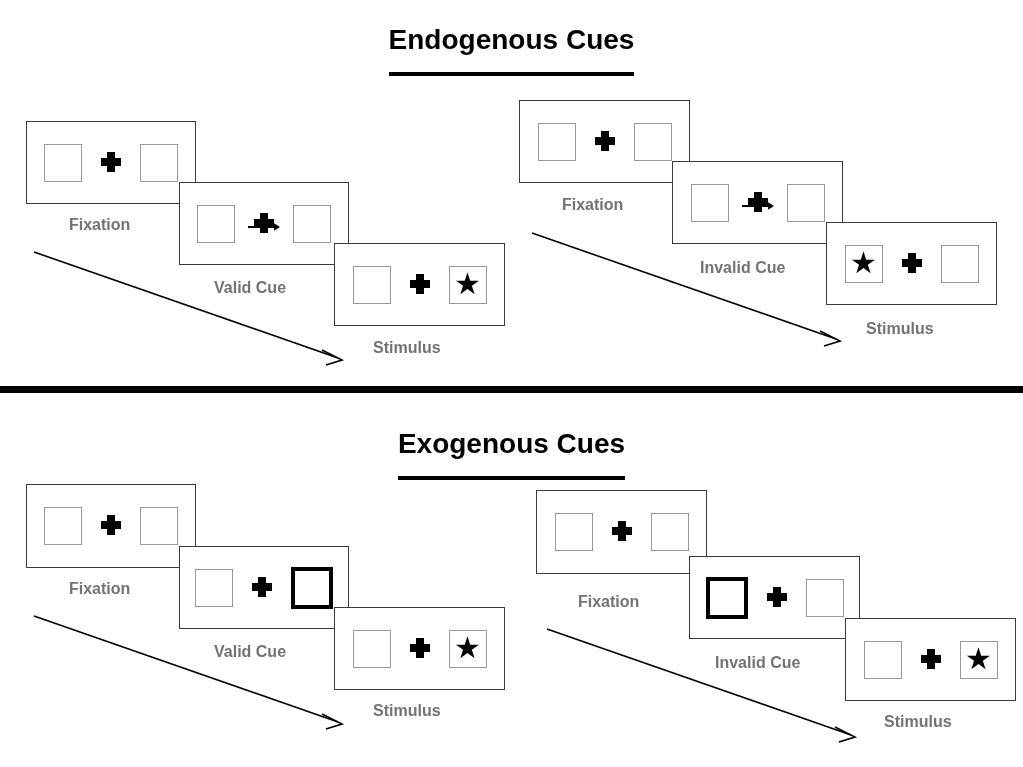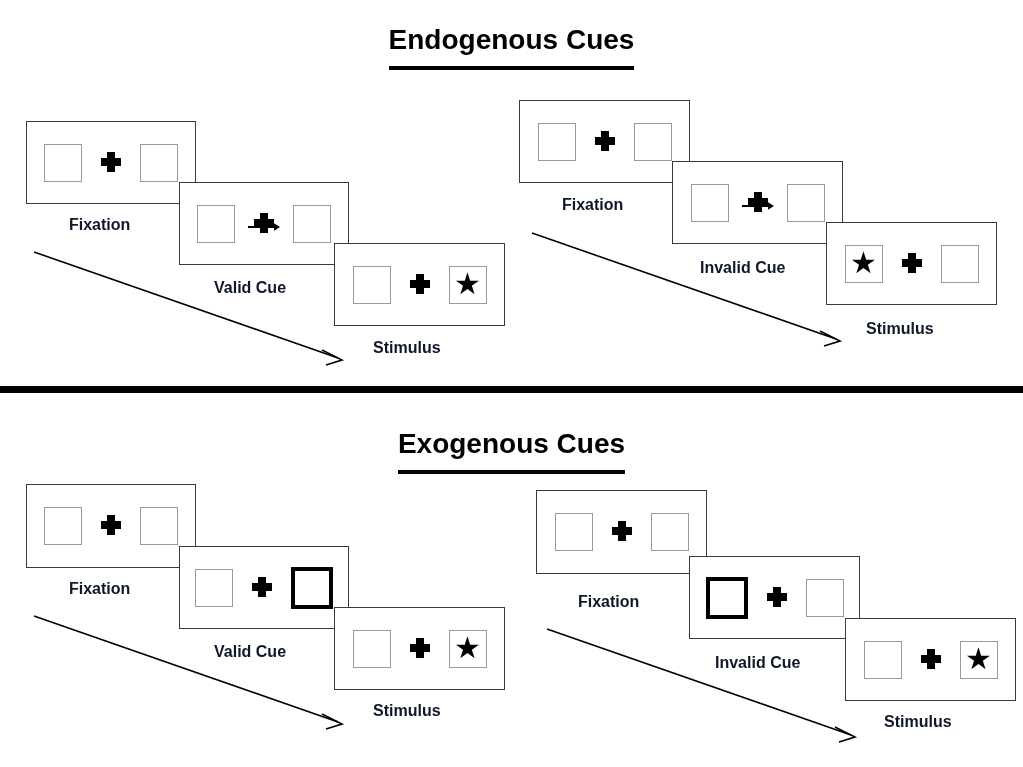--- a/index.html
+++ b/index.html
@@ -20,21 +20,21 @@
     position: absolute;
     width: 100%;
     text-align: center;
     font-size: 28px;
     font-weight: bold;
     color: #000000;
     letter-spacing: 0px;
   }
   .section-title span.t {
     border-bottom: 4px solid #000000;
-    padding-bottom: 10px;
+    padding-bottom: 16px;
     display: inline-block;
   }
 
   
   .divider {
     position: absolute;
     left: 0;
     width: 1023px;
     height: 7px;
     background: #000000;
@@ -109,21 +109,21 @@
     top: 10px;
     width: 34px;
     height: 12px;
   }
 
   
   .stage-label {
     position: absolute;
     font-size: 16px;
     font-weight: bold;
-    color: #0f172a;
+    color: #737373;
     white-space: nowrap;
   }
 
   
   .seq-arrow {
     position: absolute;
     pointer-events: none;
   }
 </style>
 </head>

